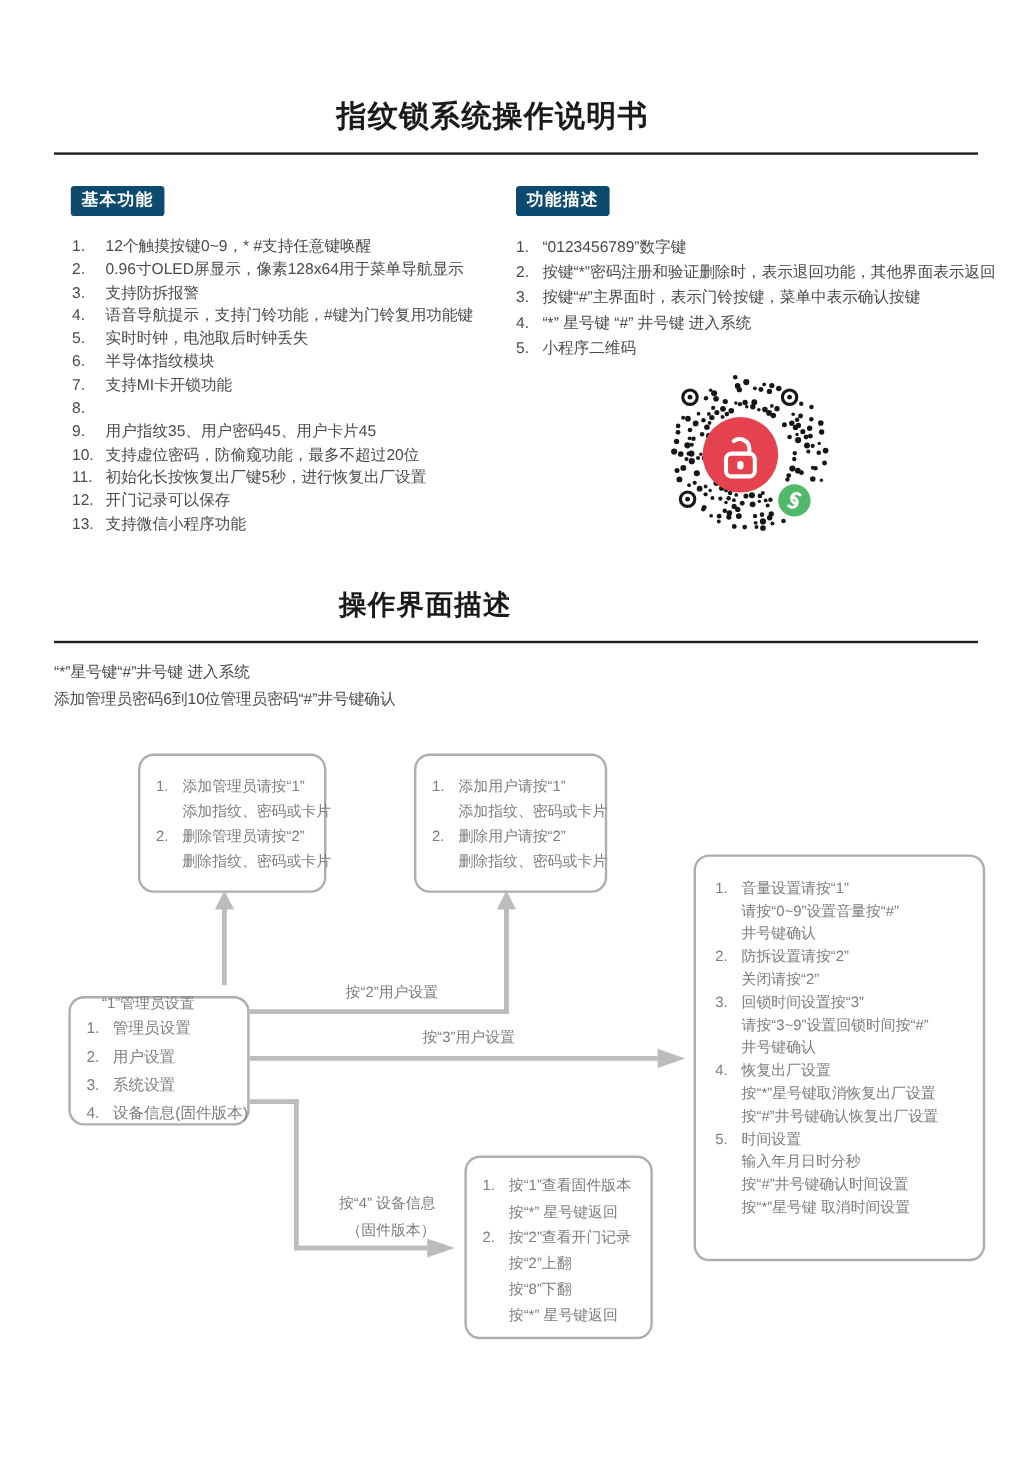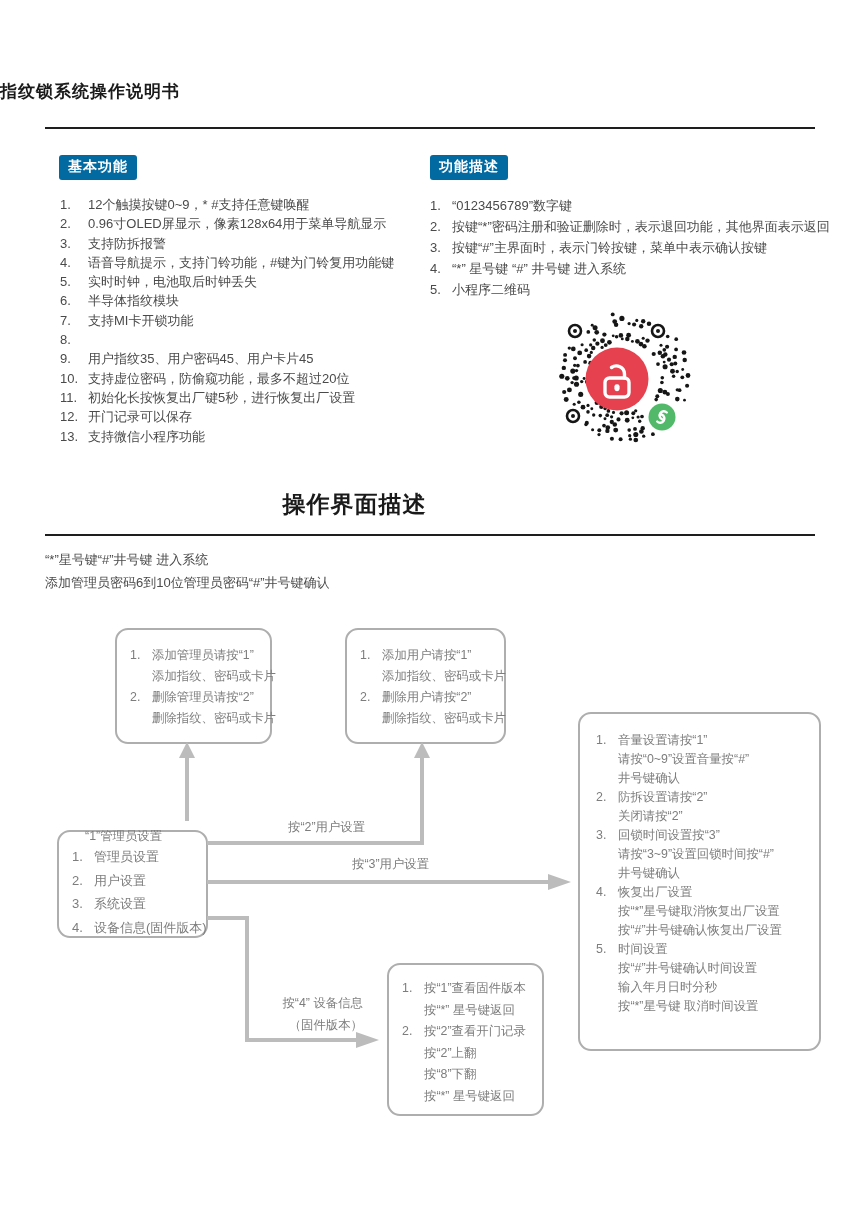--- a/index.html
+++ b/index.html
@@ -1,24 +1,24 @@
 <!DOCTYPE html>
 <html><head>
 <meta charset="utf-8">
 <style>
   html,body{margin:0;padding:0;background:#ffffff;}
   body{width:860px;height:1216px;position:relative;overflow:hidden;
        font-family:"Liberation Sans","DejaVu Sans",sans-serif;}
-  .page-title{position:absolute;top:80px;left:0;width:821px;text-align:left;
-       font-size:17px;font-weight:bold;color:#1a1a1a;margin:0;letter-spacing:1px;}
+  .page-title{position:absolute;top:80px;left:0;width:821px;text-align:center;
+       font-size:25px;font-weight:bold;color:#1a1a1a;margin:0;letter-spacing:1px;}
   .section-title{position:absolute;top:489px;left:0;width:709px;text-align:center;
        font-size:23px;font-weight:bold;color:#1a1a1a;margin:0;letter-spacing:1px;}
   .hr{position:absolute;left:45px;width:770px;height:2px;background:#1e1e1e;}
   .hr1{top:127px}.hr2{top:534px}
-  .badge{position:absolute;top:155px;background:#0369a1;color:#ffffff;
+  .badge{position:absolute;top:155px;background:#0c4a6e;color:#ffffff;
        font-size:14px;font-weight:bold;padding:3px 9px 4px 9px;border-radius:3px;letter-spacing:1px;}
   .badge1{left:59px}.badge2{left:430px}
   .list{position:absolute;color:#4a4a4a;}
   .list-left{left:60px;top:195px;width:370px;font-size:13px;}
   .list-left .li{line-height:19.3px;}
   .list-right{left:430px;top:195px;width:400px;font-size:13px;}
   .list-right .li{line-height:21px;}
   .li{display:flex;white-space:nowrap;}
   .num{flex:none;}
   .list-left .num{width:28px;}
@@ -413,25 +413,25 @@
     <div class="li">
       <span class="num"></span>
       <span>按“#”井号键确认恢复出厂设置</span>
     </div>
     <div class="li">
       <span class="num">5.</span>
       <span>时间设置</span>
     </div>
     <div class="li">
       <span class="num"></span>
+      <span>输入年月日时分秒</span>
+    </div>
+    <div class="li">
+      <span class="num"></span>
       <span>按“#”井号键确认时间设置</span>
-    </div>
-    <div class="li">
-      <span class="num"></span>
-      <span>输入年月日时分秒</span>
     </div>
     <div class="li">
       <span class="num"></span>
       <span>按“*”星号键 取消时间设置</span>
     </div>
   </div>
 <div class="fbox" id="box-main">
 
 <div class="li">
       <span class="num">1.</span>

